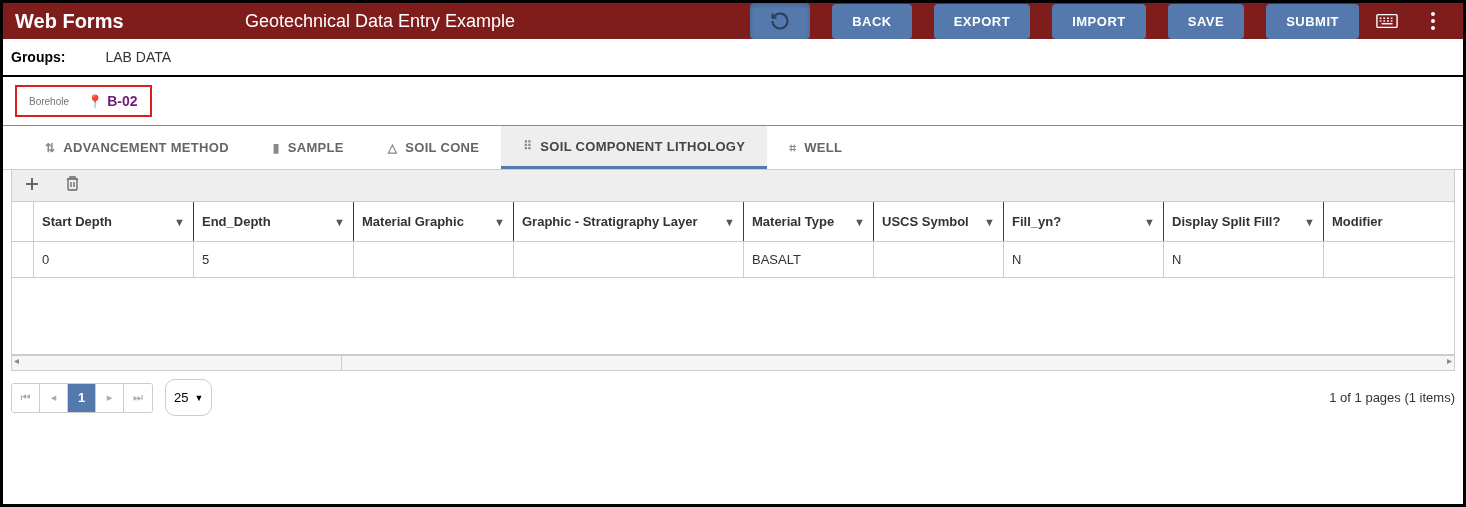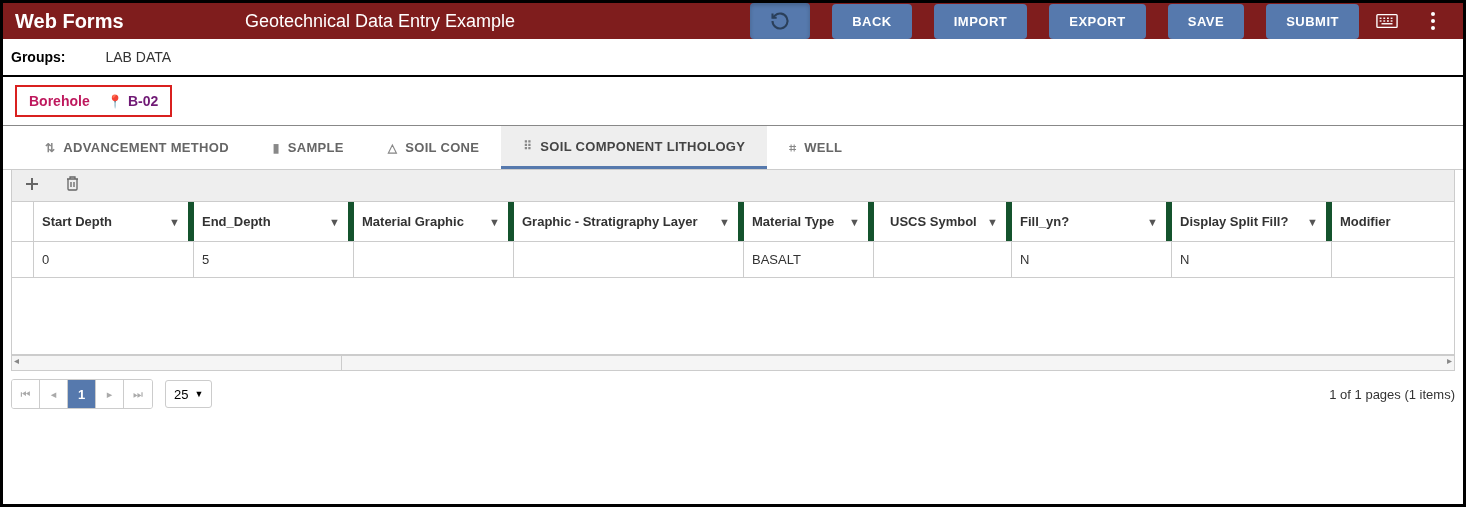--- a/index.html
+++ b/index.html
@@ -12,87 +12,87 @@
   .header-btn { background: #5679ad; color: #fff; font-weight: bold; font-size: 13px; border: none; padding: 10px 20px; margin-left: 22px; border-radius: 4px; cursor: pointer; letter-spacing: 0.5px; }
   .refresh-btn { background: #5679ad; width: 60px; height: 36px; border-radius: 4px; display: flex; align-items: center; justify-content: center; margin-left: 10px; cursor: pointer; box-shadow: inset 0 2px 4px rgba(0,0,0,0.2); }
   .icon-btn { width: 36px; height: 36px; display: flex; align-items: center; justify-content: center; cursor: pointer; margin-left: 10px; color: #fff; }
   
   .groups-bar { padding: 10px 8px; font-size: 14px; border-bottom: 2px solid #000; display: flex; align-items: center; }
   .groups-label { font-weight: bold; margin-right: 40px; }
   .groups-value { font-weight: 500; color: #333; }
   
   .borehole-strip { padding: 8px 12px; border-bottom: 1px solid #888; }
   .borehole-box { display: inline-flex; align-items: center; border: 2px solid #d9201f; padding: 6px 12px; }
-  .borehole-label { color: #be185d; font-weight: bold; font-size: 14px; margin-right: 18px; }
+  .borehole-label { color: #737373; font-weight: normal; font-size: 10px; margin-right: 18px; }
   .borehole-value { color: #701a75; font-weight: bold; font-size: 14px; margin-left: 4px; }
   .pin-icon { color: #d9201f; font-size: 13px; }
   
   .tabs { display: flex; border-bottom: 1px solid #ccc; padding: 0 20px; height: 44px; align-items: stretch; }
   .tab { display: flex; align-items: center; padding: 0 22px; font-size: 13px; color: #666; font-weight: 600; cursor: pointer; letter-spacing: 0.3px; }
   .tab.active { background: #eee; border-bottom: 3px solid #5679ad; color: #444; }
   .tab-icon { margin-right: 8px; color: #888; font-size: 12px; display: inline-flex; }
   .tab-icon.orange { color: #e09040; }
   
   .toolbar { background: #eee; border: 1px solid #ccc; border-top: none; margin: 0 8px; padding: 6px 10px; display: flex; align-items: center; gap: 20px; }
   .toolbar-btn { cursor: pointer; color: #666; font-size: 16px; width: 20px; text-align: center; }
   
   .grid-wrap { margin: 0 8px; border: 1px solid #ccc; border-top: none; }
   .grid-head { display: flex; background: #fff; border-bottom: 1px solid #ccc; height: 40px; }
   .gh-sel { width: 22px; border-right: 1px solid #ccc; }
-  .gh { border-right: 6px solid #14532d; display: flex; align-items: center; justify-content: space-between; padding: 0 8px; font-size: 13px; font-weight: bold; color: #333; }
+  .gh { border-right: 1px solid #14532d; display: flex; align-items: center; justify-content: space-between; padding: 0 8px; font-size: 13px; font-weight: bold; color: #333; }
   .gh .filter-icon { color: #555; cursor: pointer; font-size: 11px; }
   
   .grid-row { display: flex; border-bottom: 1px solid #ccc; height: 36px; }
   .gc-sel { width: 22px; border-right: 1px solid #ccc; }
   .gc { border-right: 1px solid #ccc; display: flex; align-items: center; padding: 0 8px; font-size: 13px; color: #333; }
   
   .col-0 { width: 160px; }
   .col-1 { width: 160px; }
   .col-2 { width: 160px; }
   .col-3 { width: 230px; }
   .col-4 { width: 130px; }
-  .col-5 { width: 130px; margin-left: 8px; }
+  .col-5 { width: 130px; }
   .col-6 { width: 160px; }
   .col-7 { width: 160px; }
   .col-8 { flex: 1; border-right: none; }
   
   .grid-body { height: 112px; background: #fff; }
   
   .scroll-area { margin: 0 8px; height: 16px; border: 1px solid #ccc; border-top: 1px solid #ccc; background: #f5f5f5; display:flex; }
   .scroll-left { width: 330px; border-right: 1px solid #ccc; position: relative; }
   .scroll-left::after { content:"◂"; position:absolute; left:2px; top:-1px; font-size:10px; color:#888;}
   .scroll-right { flex:1; position: relative; }
   .scroll-right::after { content:"▸"; position:absolute; right:2px; top:-1px; font-size:10px; color:#888;}
   
   .footer { margin: 8px; display: flex; align-items: center; }
   .pager { display: flex; border: 1px solid #ccc; border-radius: 3px; overflow: hidden; }
   .pager-btn { width: 28px; height: 28px; display: flex; align-items: center; justify-content: center; font-size: 11px; color: #aaa; background: #fff; border-right: 1px solid #ccc; cursor: pointer; }
   .pager-btn:last-child { border-right: none; }
   .pager-btn.active { background: #5679ad; color: #fff; font-weight: bold; font-size: 13px; }
-  .page-size { margin-left: 12px; border: 1px solid #ccc; border-radius: 3px; height: 28px; padding: 0 8px; display: flex; align-items: center; font-size: 13px; cursor: pointer; }
+  .page-size { margin-left: 12px; border: 1px solid #ccc; border-radius: 10px; height: 37px; padding: 0 8px; display: flex; align-items: center; font-size: 13px; cursor: pointer; }
   .page-size .caret { margin-left: 6px; font-size: 9px; }
   .footer-spacer { flex:1; }
   .page-info { font-size: 13px; color: #333; }
 </style>
 </head>
 <body>
 
 <div class="header">
   <div class="header-title">Web Forms</div>
   <div class="header-subtitle">Geotechnical Data Entry Example</div>
   <div class="header-spacer"></div>
   <div class="refresh-btn">
     <svg width="20" height="20" viewBox="0 0 24 24" fill="none" stroke="#2a3f5a" stroke-width="2.5">
         <path d="M3 12a9 9 0 1 0 3-6.7L3 8"></path>
         <path d="M3 3v5h5"></path>
       </svg>
   </div>
   <button class="header-btn">BACK</button>
+  <button class="header-btn">EXPORT</button>
   <button class="header-btn">IMPORT</button>
-  <button class="header-btn">EXPORT</button>
   <button class="header-btn">SAVE</button>
   <button class="header-btn">SUBMIT</button>
   <div class="icon-btn">
     <svg width="22" height="16" viewBox="0 0 24 16" fill="none" stroke="#fff" stroke-width="1.5">
         <rect x="1" y="1" width="22" height="14" rx="1"></rect>
         <line x1="4" y1="5" x2="6" y2="5"></line>
         <line x1="8" y1="5" x2="10" y2="5"></line>
         <line x1="12" y1="5" x2="14" y2="5"></line>
         <line x1="16" y1="5" x2="18" y2="5"></line>
         <line x1="4" y1="8" x2="6" y2="8"></line>

